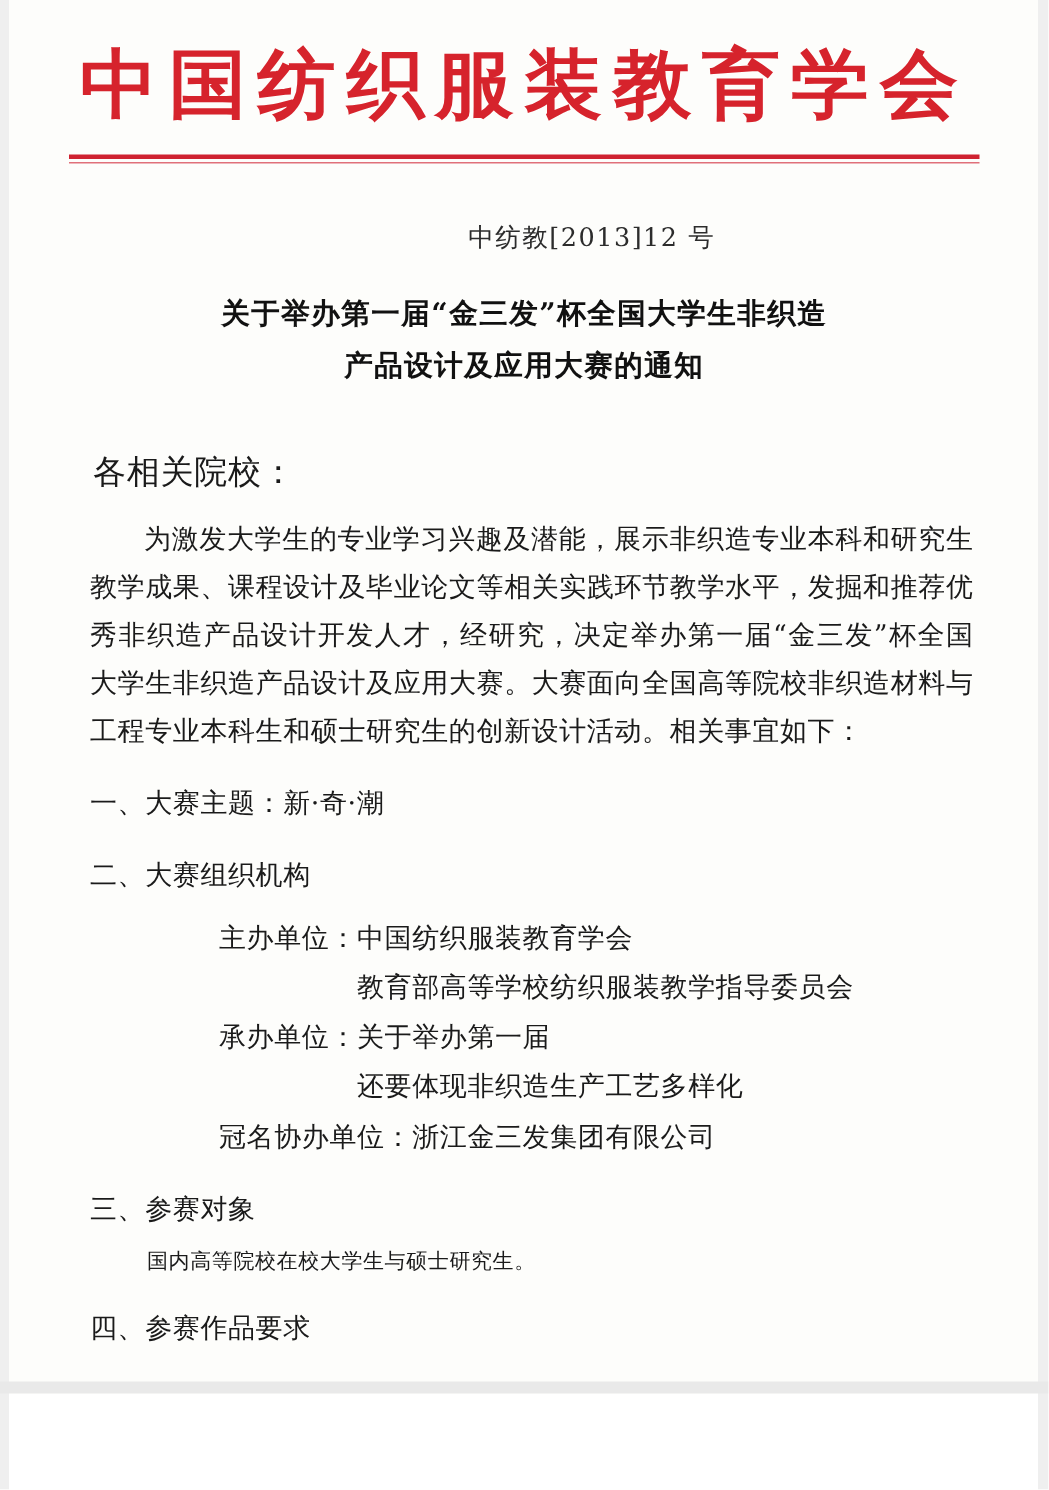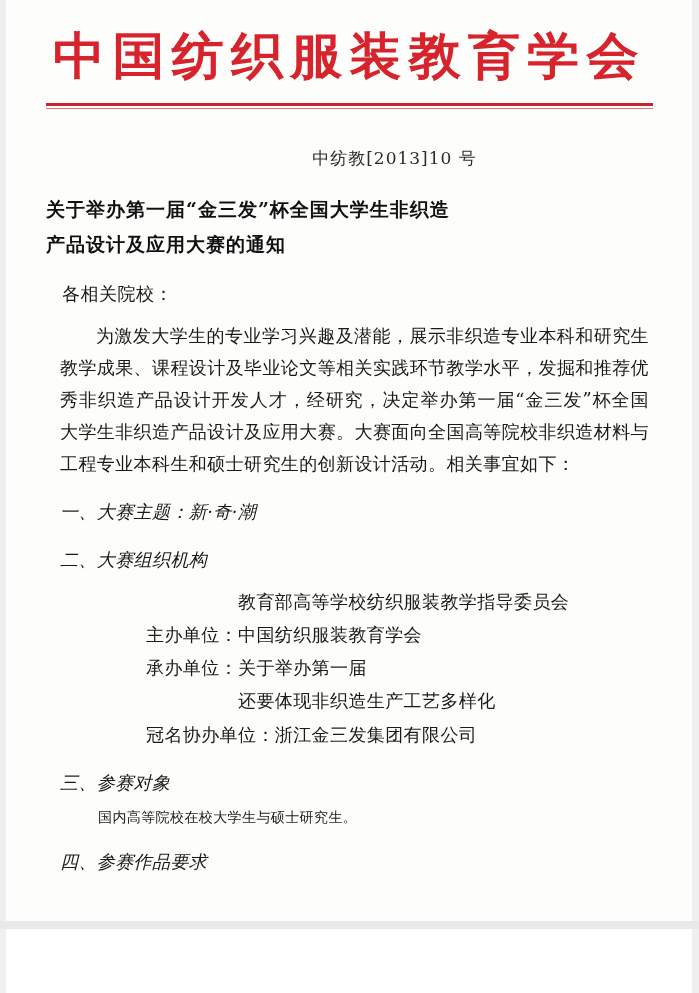--- a/index.html
+++ b/index.html
@@ -54,34 +54,34 @@
     margin-top: 38px;
     text-align: center;
     font-size: 17px;
     color: #2c2c2c;
     letter-spacing: 1px;
     padding-left: 90px;
   }
   
   .doc-title {
     margin-top: 22px;
-    text-align: left;
+    text-align: center;
     font-size: 19px;
     font-weight: 700;
     line-height: 1.85;
     letter-spacing: 1px;
     color: #111;
   }
   .doc-title .line2 {
     display: block;
   }
   
   .salutation {
-    margin-top: 20px;
-    font-size: 18px;
+    margin-top: 38px;
+    font-size: 22px;
     letter-spacing: 0.5px;
     padding-left: 16px;
   }
   p.para {
     margin: 14px 0 0 0;
     font-size: 18px;
     line-height: 1.78;
     text-align: justify;
     text-justify: inter-ideograph;
     letter-spacing: 0.4px;
@@ -90,21 +90,20 @@
   }
   p.para.indent {
     text-indent: 36px;
   }
   .section-head {
     margin: 16px 0 0 0;
     font-size: 18px;
     line-height: 1.78;
     letter-spacing: 0.4px;
     padding-left: 14px;
-    font-style: italic;
   }
   .org-block {
     margin-top: 8px;
     padding-left: 14px;
   }
   .org-row {
     font-size: 18px;
     line-height: 1.85;
     letter-spacing: 0.4px;
     padding-left: 86px;
@@ -139,40 +138,40 @@
   <div class="scan-edge-left"></div>
   <div class="scan-edge-right"></div>
   <div class="scan-edge-bottom"></div>
 
   <div class="letterhead">
     <div class="letterhead-title">中国纺织服装教育学会</div>
     <div class="letterhead-rule"></div>
     <div class="letterhead-rule-thin"></div>
   </div>
 
-  <div class="doc-number">中纺教[2013]10 号</div>
+  <div class="doc-number">中纺教[2013]12 号</div>
 
   <div class="doc-title">
     <span>关于举办第一届“金三发”杯全国大学生非织造</span>
     <span class="line2">产品设计及应用大赛的通知</span>
   </div>
 
   <div class="salutation">各相关院校：</div>
 
   <p class="para indent">为激发大学生的专业学习兴趣及潜能，展示非织造专业本科和研究生教学成果、课程设计及毕业论文等相关实践环节教学水平，发掘和推荐优秀非织造产品设计开发人才，经研究，决定举办第一届“金三发”杯全国大学生非织造产品设计及应用大赛。大赛面向全国高等院校非织造材料与工程专业本科生和硕士研究生的创新设计活动。相关事宜如下：</p>
 
   <div class="section-head">一、大赛主题：新·奇·潮</div>
 
   <div class="section-head">二、大赛组织机构</div>
   <div class="org-block">
+    <div class="org-row">
+      <span class="lbl">主办单位：</span><span>中国纺织服装教育学会</span>
+    </div>
     <div class="org-row sub">
       <span>教育部高等学校纺织服装教学指导委员会</span>
-    </div>
-    <div class="org-row">
-      <span class="lbl">主办单位：</span><span>中国纺织服装教育学会</span>
     </div>
     <div class="org-row">
       <span class="lbl">承办单位：</span><span>关于举办第一届</span>
     </div>
     <div class="org-row sub">
       <span>还要体现非织造生产工艺多样化</span>
     </div>
     <div class="org-row">
       <span class="lbl">冠名协办单位：</span><span>浙江金三发集团有限公司</span>
     </div>

